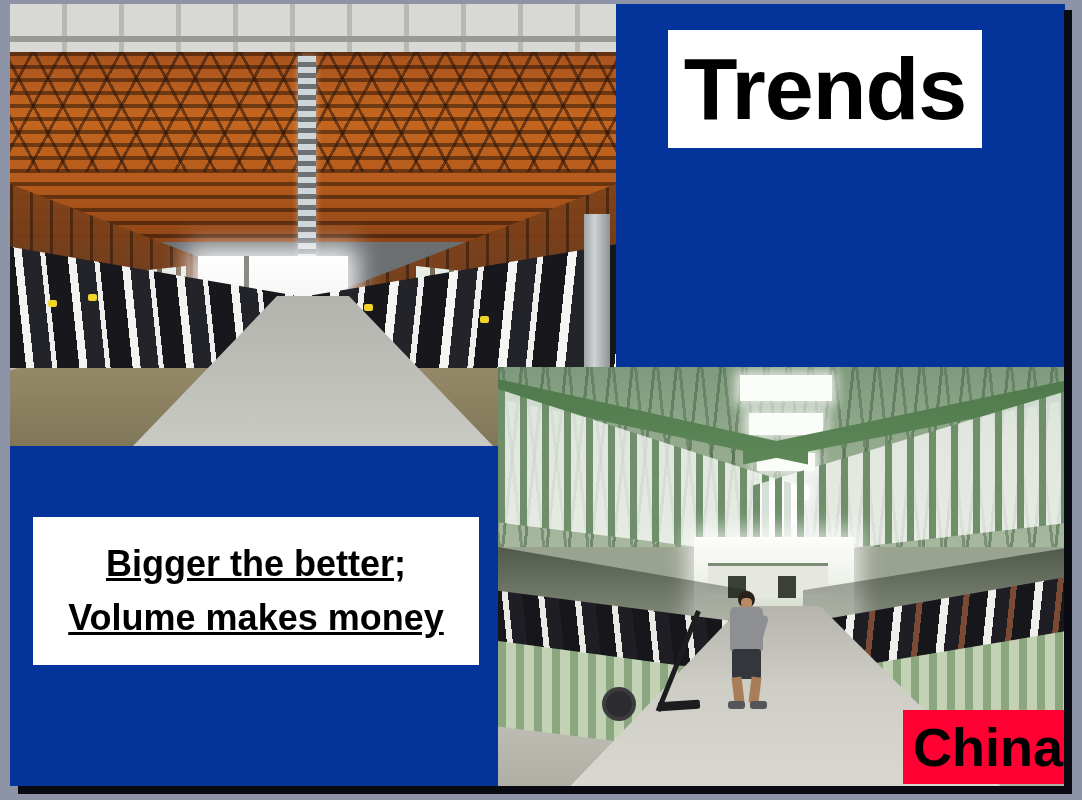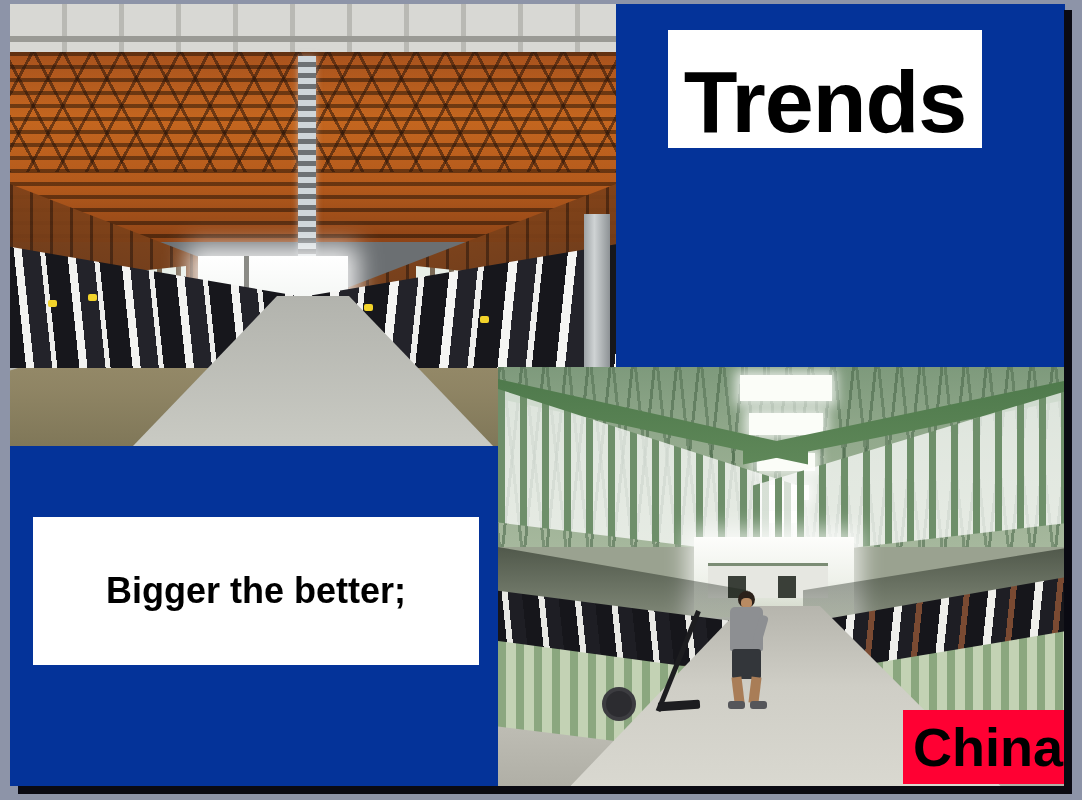--- a/index.html
+++ b/index.html
@@ -357,40 +357,39 @@
     align-items:center;
     justify-content:center;
     font-weight:bold;
     line-height:1.05;
   }
   #trends-box {
     left:658px; top:26px; width:314px; height:118px;
     background:#ffffff; color:#000000;
     font-size:88px;
     letter-spacing:-1px;
-    align-items:flex-end;
   }
   #usa-box {
     left:202px; top:376px; width:127px; height:64px;
     background:#0000e6; color:#ffffff;
     font-size:46px;
   }
   #china-box {
     left:893px; top:706px; width:170px; height:74px;
     background:#ff0033; color:#000000;
     font-size:54px;
   }
   #caption-box {
     left:23px; top:513px; width:446px; height:148px;
     background:#ffffff; color:#000000;
     flex-direction:column;
     font-size:36px;
     gap:16px;
   }
-  #caption-box .line { white-space:nowrap; }
+  #caption-box .line { white-space:nowrap;text-decoration:underline; }
 </style>
 </head>
 <body>
 
 <div id="stage">
 
   <div id="slide">
 
     <div class="photo" id="usa-photo">
       <div class="roof-sheet"></div>
@@ -458,20 +457,21 @@
       <span>Trends</span>
     </div>
 
 
     <div class="tbox" id="china-box">
       <span>China</span>
     </div>
 
     <div class="tbox" id="caption-box">
       <span class="line">Bigger the better;</span>
+      <span class="line">Volume makes money</span>
     </div>
 
   </div>
 
   <div class="shadow-right"></div>
   <div class="shadow-bottom"></div>
 
 </div>
 
 </body></html>

